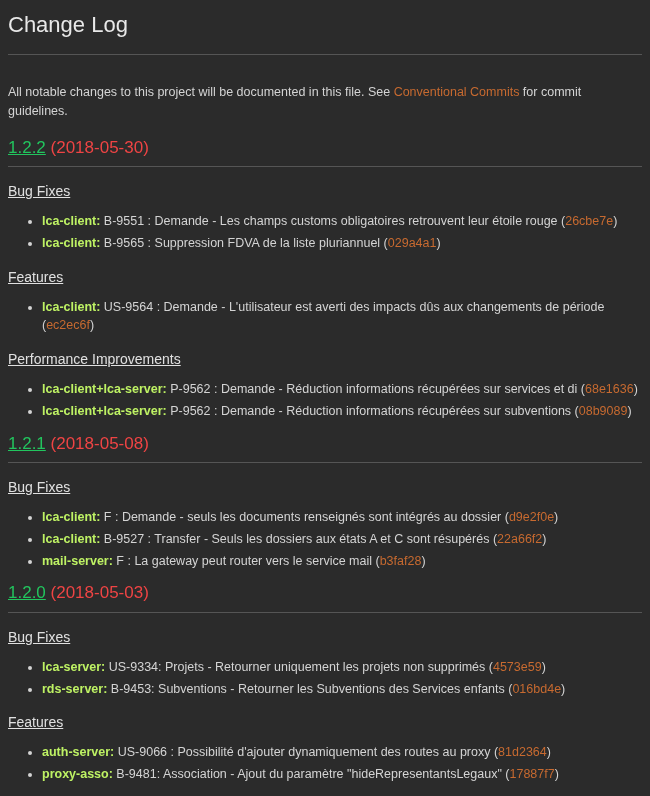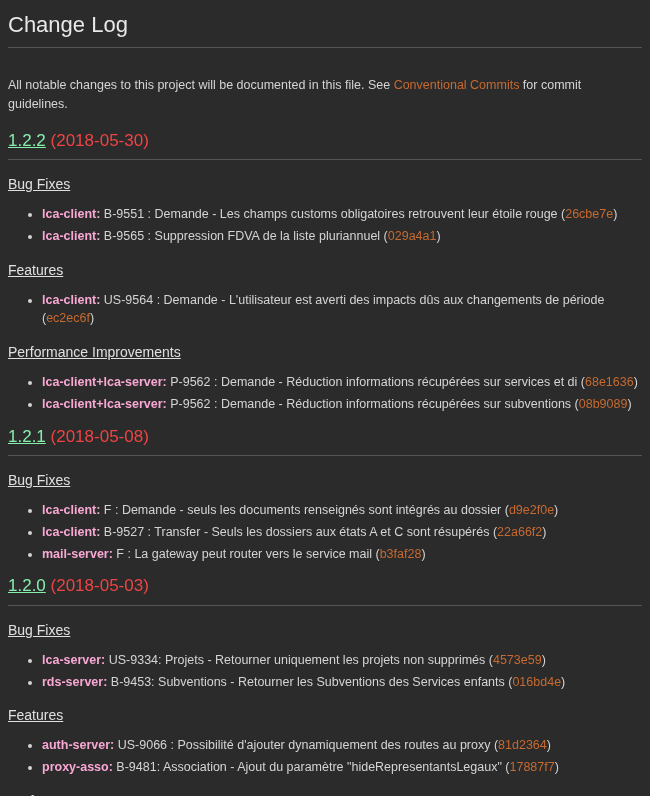--- a/index.html
+++ b/index.html
@@ -11,54 +11,54 @@
     line-height: 1.5;
     width: 650px;
     padding: 8px;
   }
   h1 {
     font-size: 22px;
     font-weight: 400;
     color: #e8e8e8;
     margin-bottom: 8px;
     border-bottom: 1px solid #555;
-    padding-bottom: 6px;
+    padding-bottom: 13px;
   }
   .intro {
     font-size: 12.5px;
     margin: 28px 0 14px 0;
   }
   h2 {
     font-size: 17px;
     font-weight: 400;
     color: #e8e8e8;
     margin-top: 10px;
     margin-bottom: 6px;
     border-bottom: 1px solid #555;
     padding-bottom: 6px;
   }
-  h2 .vlink { color: #86efac; text-align: center; }
+  h2 .vlink { color: #22c55e; text-align: center; }
   h3 {
     font-size: 14px;
     font-weight: 400;
     color: #e0e0e0;
     margin-top: 14px;
     margin-bottom: 10px;
     text-decoration: underline;
   }
   ul {
     list-style: disc;
     margin-left: 34px;
   }
   li {
     font-size: 12.5px;
     margin: 3px 0;
     color: #d4d4d4;
   }
-  .strong { font-weight: 700; color: #f9a8d4; }
+  .strong { font-weight: 700; color: #bef264; }
   a.hash, a.link {
     color: #c76a30;
     text-decoration: none;
   }
   .date { color: #ef4444; }
 </style>
 </head>
 <body>
 
 <h1>Change Log</h1>

